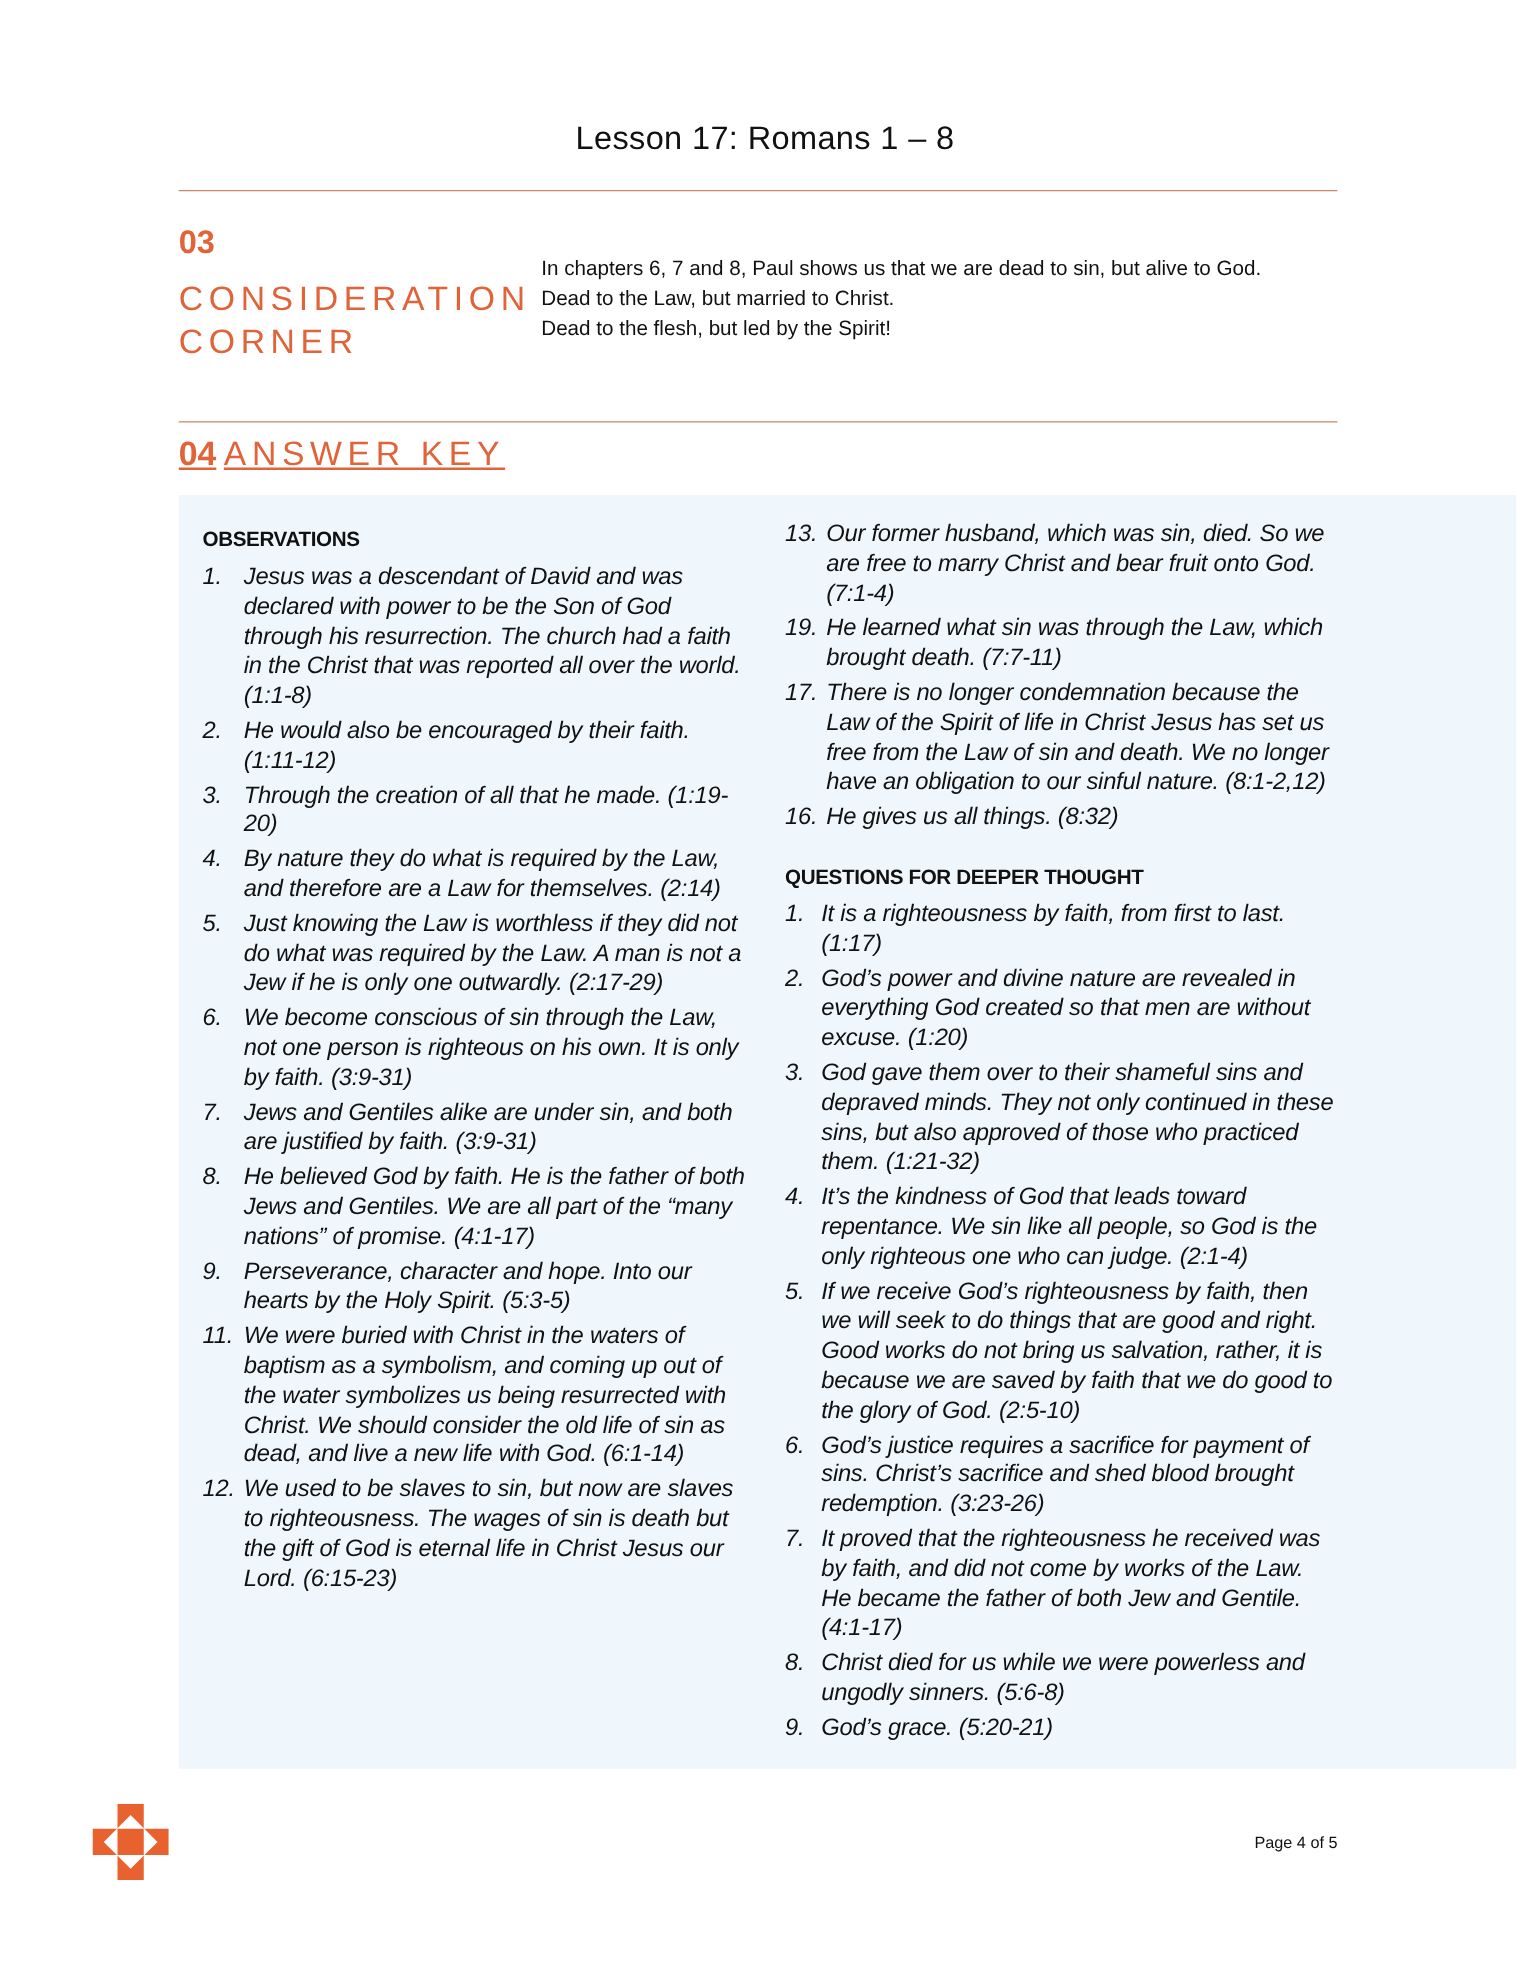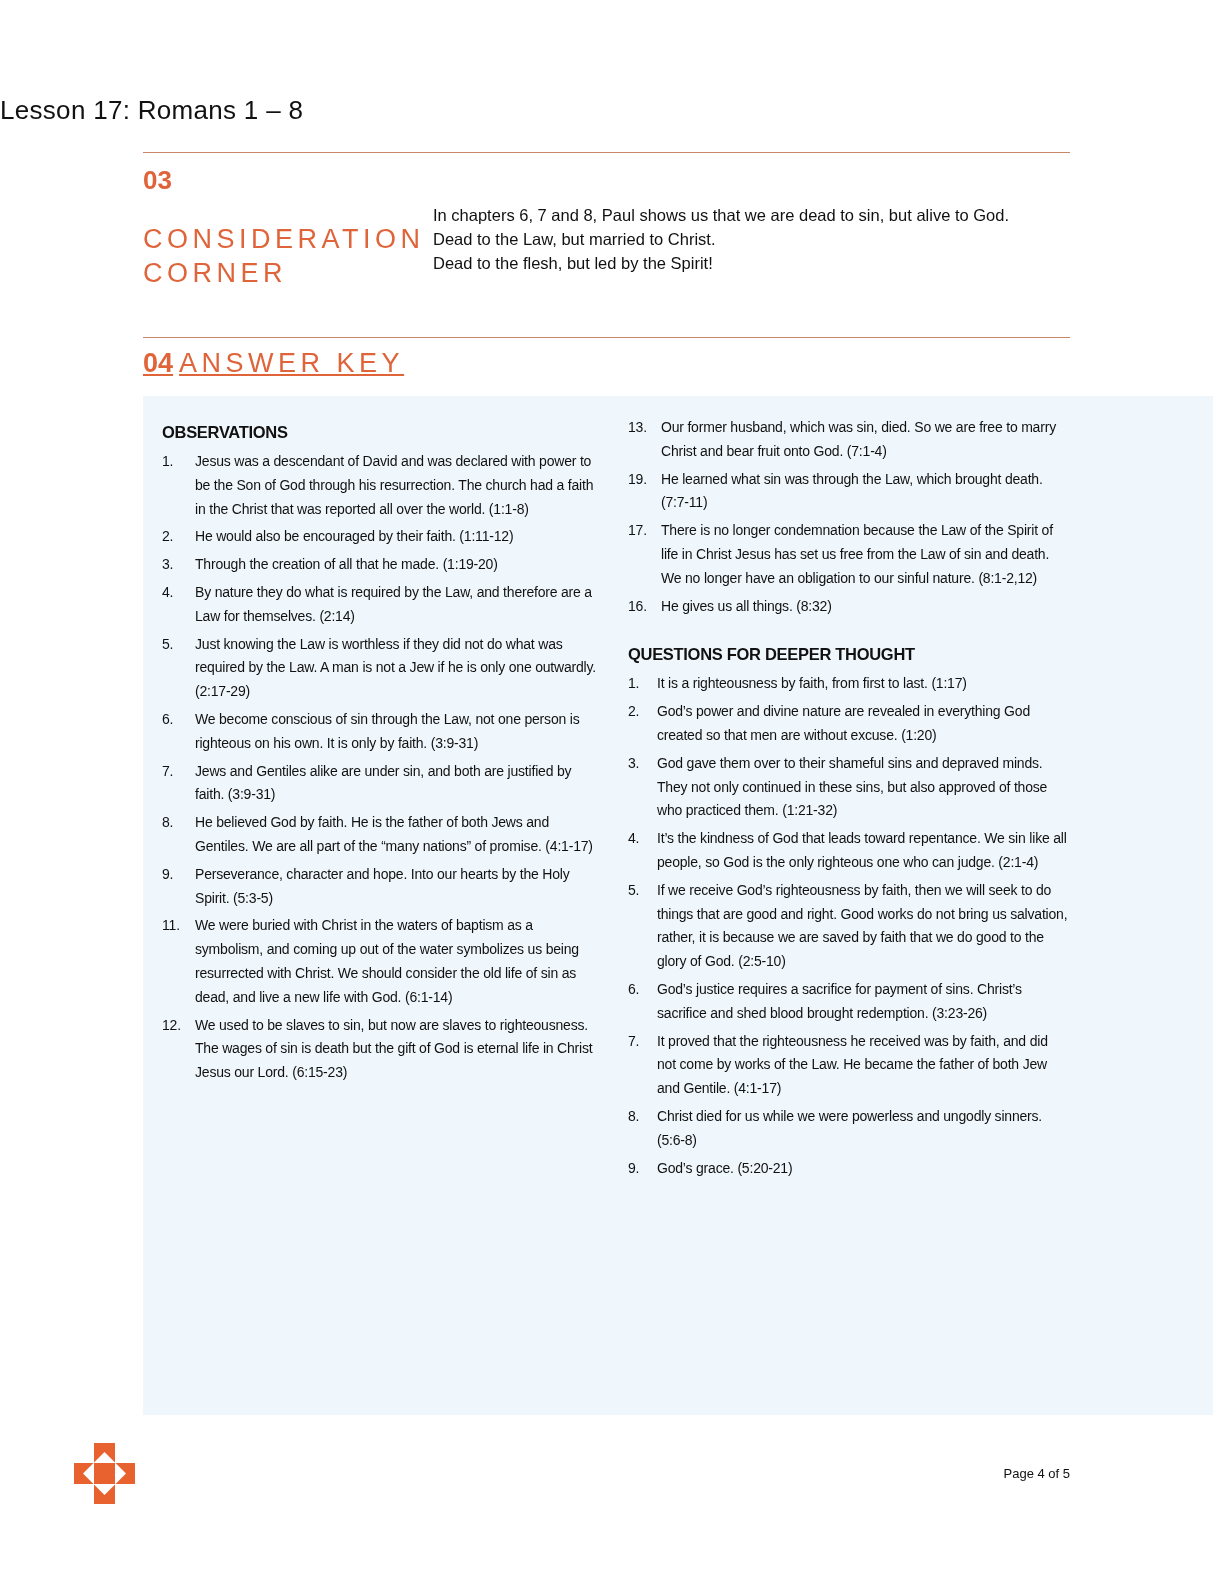--- a/index.html
+++ b/index.html
@@ -2,29 +2,29 @@
 <html><head>
 <meta charset="utf-8">
 <style>
   html, body { margin: 0; padding: 0; background: #ffffff; }
   body {
     width: 1224px; height: 1584px; position: relative; overflow: hidden;
     font-family: "Liberation Sans", sans-serif; color: #111111;
   }
   .page-title {
     position: absolute; left: 0; right: 0; top: 95px;
-    font-size: 26px; letter-spacing: 0.3px; color: #111;
+    text-align: center; font-size: 26px; letter-spacing: 0.3px; color: #111;
   }
   .divider { position: absolute; left: 143px; width: 927px; height: 1px; background: #c8876a; }
   .divider.d1 { top: 152px; }
   .divider.d2 { top: 337px; }
   .sec-num {
     position: absolute; left: 143px; font-size: 26px; font-weight: bold; color: #e0643a;
   }
-  .sec-num.n3 { top: 165px; text-align: right; }
+  .sec-num.n3 { top: 178px; text-align: right; }
   .sec-heading {
     position: absolute; left: 143px; top: 222px; width: 280px;
     font-size: 27px; letter-spacing: 4.5px; color: #e0643a; line-height: 34px;
   }
   .consider-text {
     position: absolute; left: 433px; top: 203px; width: 640px;
     font-size: 16.5px; line-height: 24px; color: #111;
   }
   .consider-text div { white-space: nowrap; }
   .answer-heading {
@@ -37,22 +37,22 @@
     background: #f0f7fc;
   }
   .col { position: absolute; top: 0; width: 440px; }
   .col.left { left: 19px; top: 24px; }
   .col.right { left: 485px; top: 20px; }
   .col-heading {
     font-weight: bold; font-size: 16.5px; letter-spacing: -0.3px; margin: 0 0 6px 0; line-height: 24px;
   }
   ol { list-style: none; margin: 0; padding: 0; }
   li {
-    position: relative; padding-left: 33px; font-size: 14px; line-height: 23.8px;
-    margin-bottom: 4px; letter-spacing: -0.2px;
+    position: relative; padding-left: 33px; font-size: 19px; line-height: 23.8px;
+    margin-bottom: 4px; letter-spacing: -0.2px; font-style: italic;
   }
   li .n { position: absolute; left: 0; top: 0; }
   .right li { padding-left: 29px; }
   .right ol.obs-cont li { padding-left: 33px; }
   .spacer { height: 20px; }
   .footer-page {
     position: absolute; right: 154px; top: 1466px; font-size: 13px; color: #111;
   }
   .logo { position: absolute; left: 74px; top: 1443px; width: 61px; height: 61px; }
 </style>

